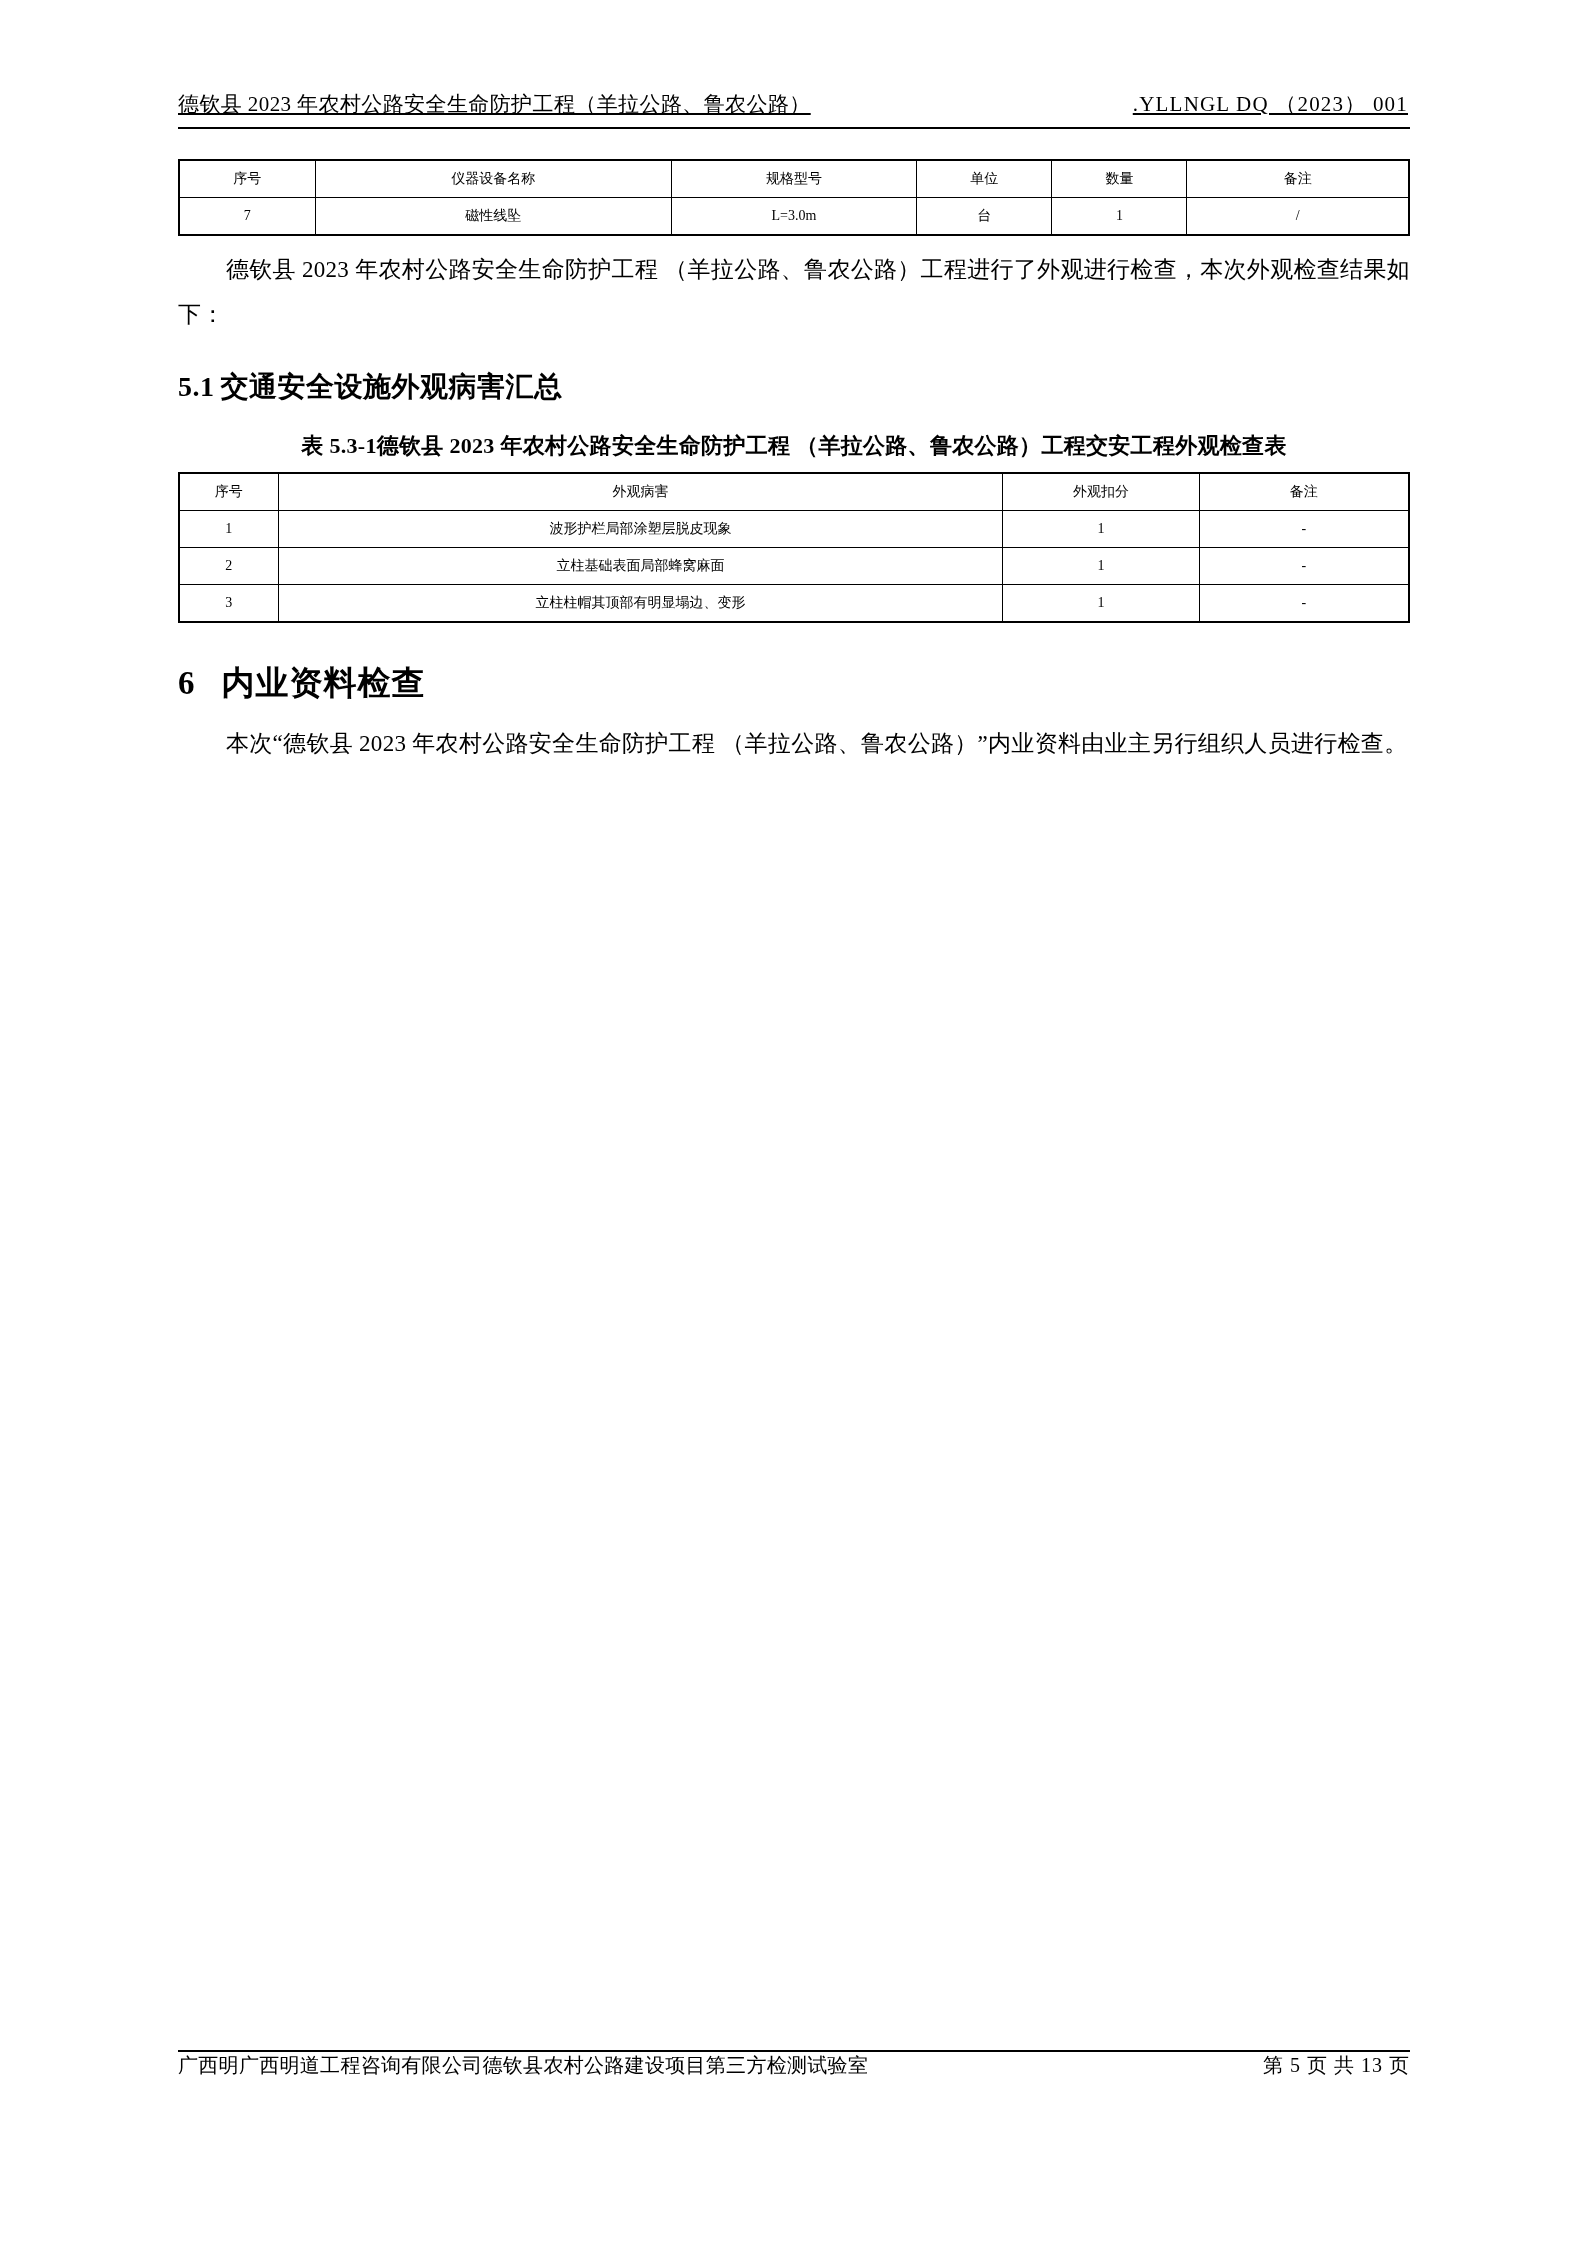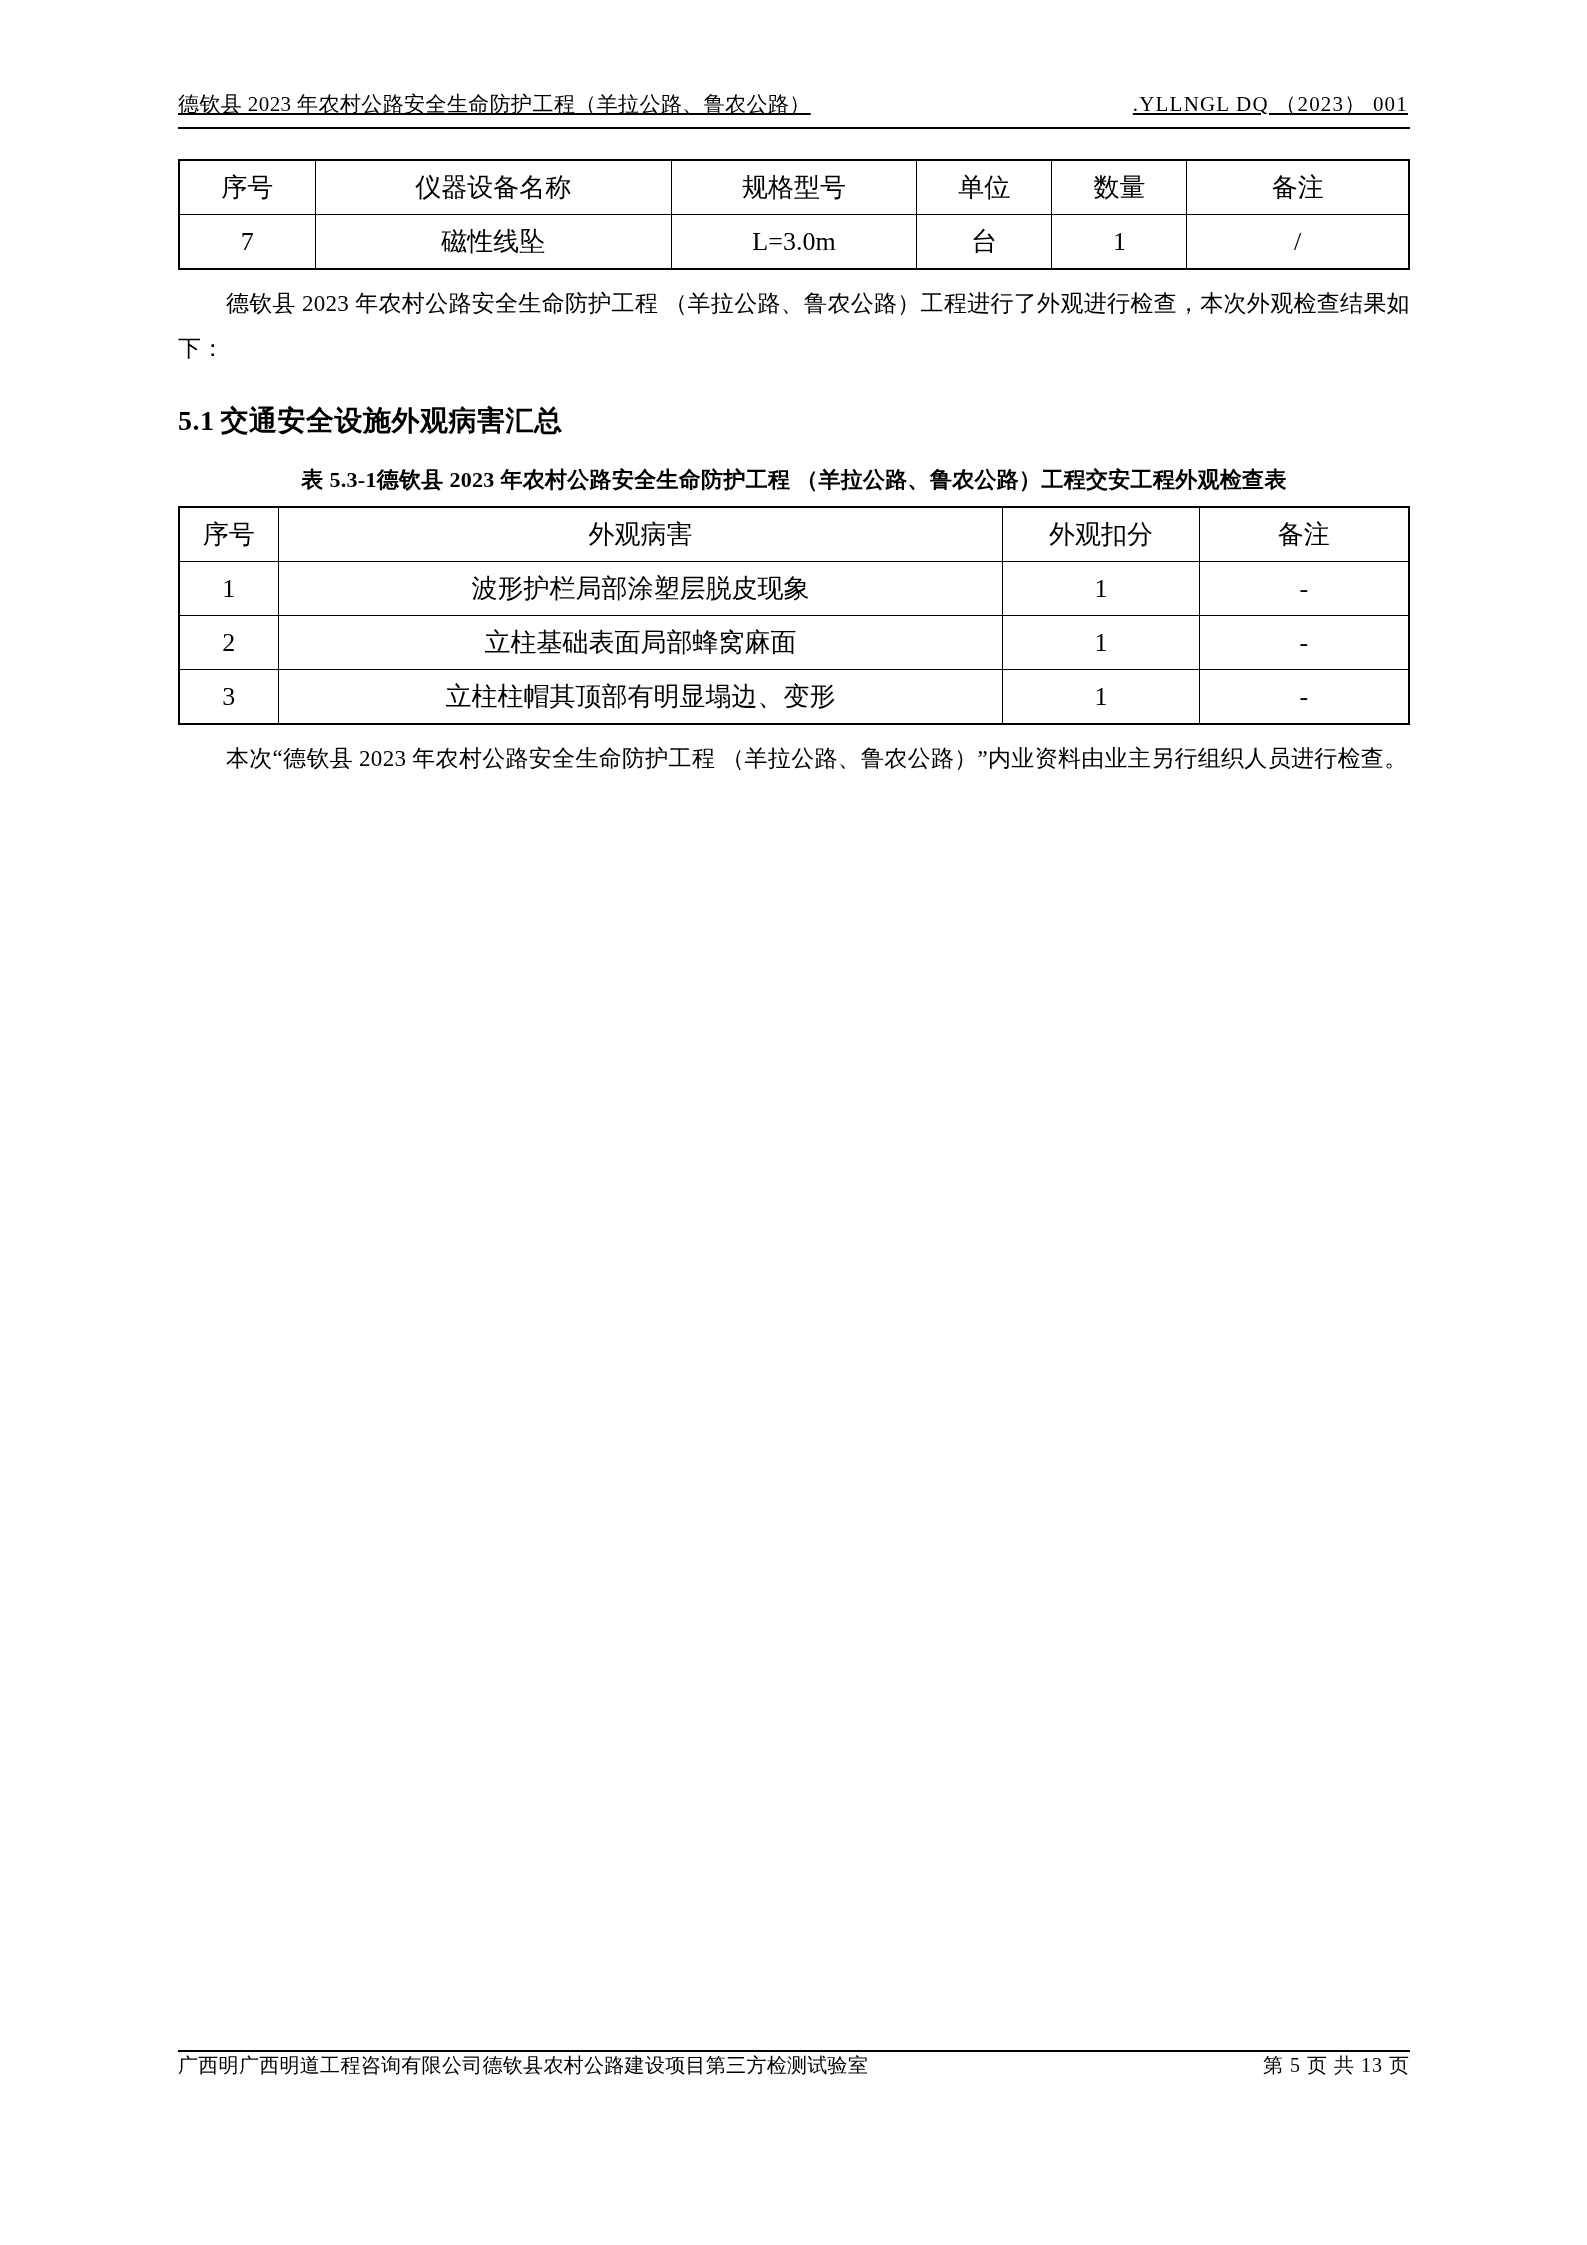--- a/index.html
+++ b/index.html
@@ -53,21 +53,21 @@
   
   table.doc-table {
     border-collapse: collapse;
     width: 100%;
     table-layout: fixed;
   }
   table.doc-table td, table.doc-table th {
     border: 1px solid #000;
     text-align: center;
     vertical-align: middle;
-    font-size: 26px;
+    font-size: 14px;
     font-weight: normal;
     padding: 9px 4px;
     font-family: "Liberation Serif", "DejaVu Serif", serif;
   }
   .tbl-wrap { margin-top: 26px; }
   .tbl-wrap.equip { margin-top: 30px; }
 
   
   .outer-thick {
     border: 2.5px solid #000;
@@ -216,20 +216,23 @@
         <tr>
           <td>3</td>
           <td>立柱柱帽其顶部有明显塌边、变形</td>
           <td>1</td>
           <td>-</td>
         </tr>
       </tbody>
         </table>
     </div>
 
+    <h1 class="sec">
+      <span class="num">6</span><span>内业资料检查</span>
+    </h1>
     <p class="body">本次“德钦县 2023 年农村公路安全生命防护工程 （羊拉公路、鲁农公路）”内业资料由业主另行组织人员进行检查。</p>
 
     <div class="spacer-big"></div>
   </div>
 
   <div class="footer">
     <div class="footer-left">广西明广西明道工程咨询有限公司德钦县农村公路建设项目第三方检测试验室</div>
     <div class="footer-right">第 5 页 共 13 页</div>
   </div>
 

